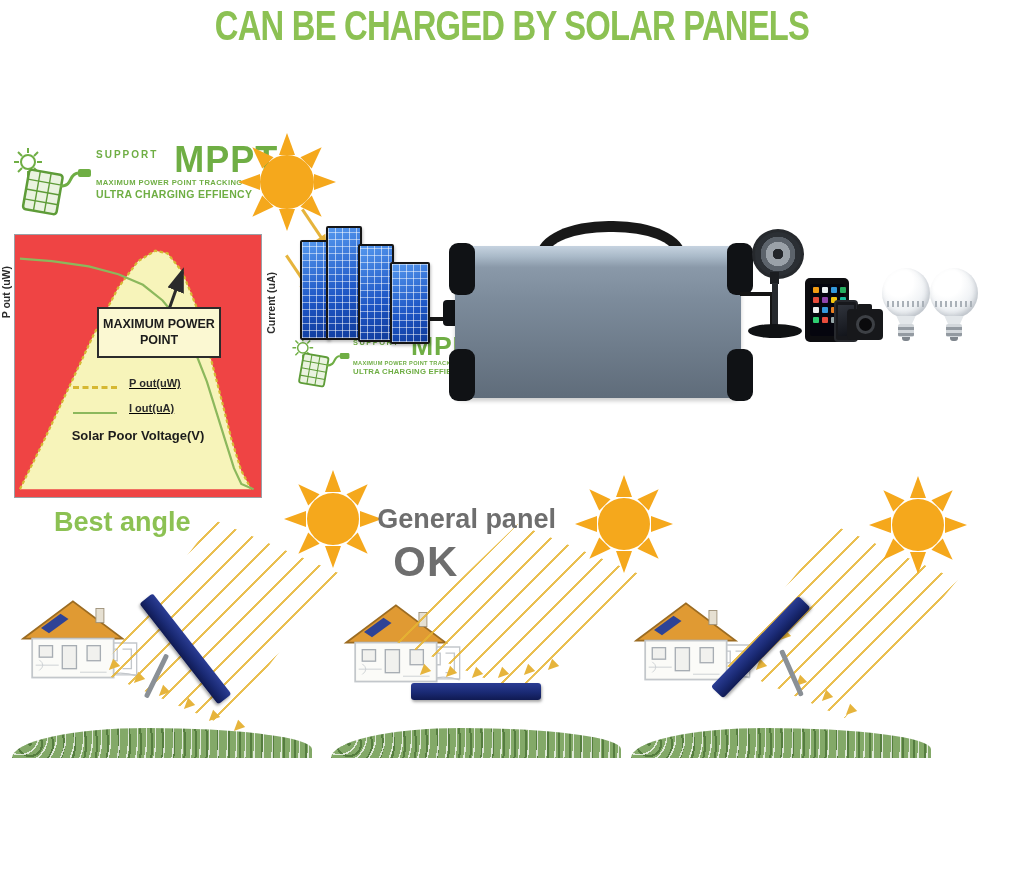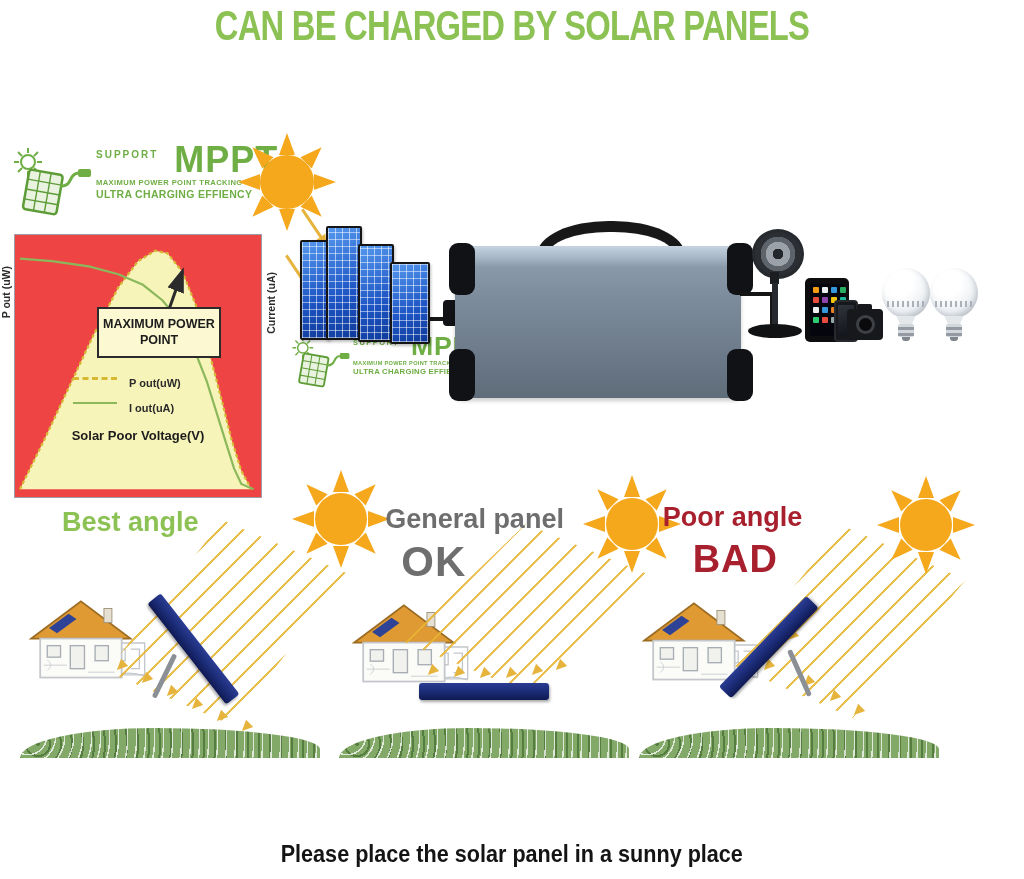--- a/index.html
+++ b/index.html
@@ -42,21 +42,21 @@
   .gold-arrow::after{content:"";position:absolute;left:-5px;bottom:-10px;width:0;height:0;
             border:6px solid transparent;border-top:11px solid var(--ray);}
 
   
   .chart{left:14px;top:214px;width:248px;height:264px;border:1.6px solid #9aa0a6;background:#ef4444;box-sizing:border-box;margin-top:20px;}
   .chart svg{position:absolute;left:0;top:0;width:100%;height:100%;}
   .mpp-box{position:absolute;left:82px;top:72px;width:112px;padding:7px 4px;background:#fbf8d2;
            border:2.5px solid #2b2b2b;text-align:center;font-size:12.5px;font-weight:700;
            color:#1c1c1c;line-height:1.3;}
   .legend{position:absolute;left:58px;top:142px;display:flex;flex-direction:column;gap:13px;}
-  .legend .row{display:flex;align-items:flex-start;gap:12px;}
+  .legend .row{display:flex;align-items:flex-end;gap:12px;text-decoration:underline;}
   .sw{width:44px;height:0;}
   .sw-dash{border-top:3px dashed var(--chart_dash);}
   .sw-line{border-top:2.4px solid var(--chart_line);}
   .legend .lab{font-size:11px;font-weight:700;color:#2b2b2b;}
   .xlabel{left:14px;top:428px;width:248px;text-align:center;font-size:13px;font-weight:700;color:#1c1c1c;}
   .ylab{font-size:10.5px;font-weight:700;color:#2b2b2b;writing-mode:vertical-rl;transform:rotate(180deg);}
   .ylab-left{left:0px;top:266px;}
   .ylab-right{left:265px;top:272px;}
 
   
@@ -109,21 +109,21 @@
       box-shadow:inset -2px -3px 5px rgba(120,130,140,.35);}
   .bulb .band{position:absolute;left:5px;top:33px;width:38px;height:6px;
       background:repeating-linear-gradient(90deg,#aab1b8 0 2px, transparent 2px 5px);}
   .bulb .neck{position:absolute;left:12px;top:48px;width:24px;height:8px;background:#e3e7ea;
       clip-path:polygon(10% 0,90% 0,75% 100%,25% 100%);}
   .bulb .screw{position:absolute;left:16px;top:56px;width:16px;height:13px;
       background:repeating-linear-gradient(180deg,#d2d7db 0 3px, #939aa1 3px 6px);border-radius:2px;}
   .bulb .tip{position:absolute;left:20px;top:69px;width:8px;height:4px;background:#7f868d;border-radius:0 0 3px 3px;}
 
   
-  .scenes{left:12px;top:462px;width:940px;height:300px;display:flex;}
+  .scenes{left:4px;top:462px;width:940px;height:300px;display:flex;}
   .scene{position:relative;width:341px;height:300px;}
   .caption{position:absolute;font-size:27px;font-weight:600;}
   .verdict{position:absolute;font-size:38px;font-weight:700;letter-spacing:1px;}
   .best .caption,.best .verdict{color:var(--green);}
   .ok .caption,.ok .verdict{color:var(--gray_text);}
   .bad .caption,.bad .verdict{color:var(--red);}
 
   .rays{position:absolute;background:repeating-linear-gradient(135deg, rgba(230,180,50,.85) 0 2px, transparent 2px 17px);}
   .best .rays{left:95px;top:58px;width:240px;height:205px;clip-path:polygon(48% 0,100% 26%,52% 100%,0 74%);}
   .ok   .rays{left:78px;top:62px;width:245px;height:168px;clip-path:polygon(50% 0,100% 30%,50% 100%,0 70%);}
@@ -422,22 +422,17 @@
         <div class="core"></div>
         <i class="ray" style="--a:0deg"></i>
           <i class="ray" style="--a:45deg"></i>
           <i class="ray" style="--a:90deg"></i>
         <i class="ray" style="--a:135deg"></i>
           <i class="ray" style="--a:180deg"></i>
           <i class="ray" style="--a:225deg"></i>
         <i class="ray" style="--a:270deg"></i>
           <i class="ray" style="--a:315deg"></i>
       </div>
-      <div class="caption" style="left:24px;top:40px;">Poor angle</div>
-      <div class="verdict" style="left:54px;top:76px;">BAD</div>
-    </div>
-  </div>
-
-  <div class="abs bottom-sub">
-    <span class="condensed">Please place the solar panel in a sunny place</span>
-  </div>
+    </div>
+  </div>
+
 
 </div>
 
 </body></html>

